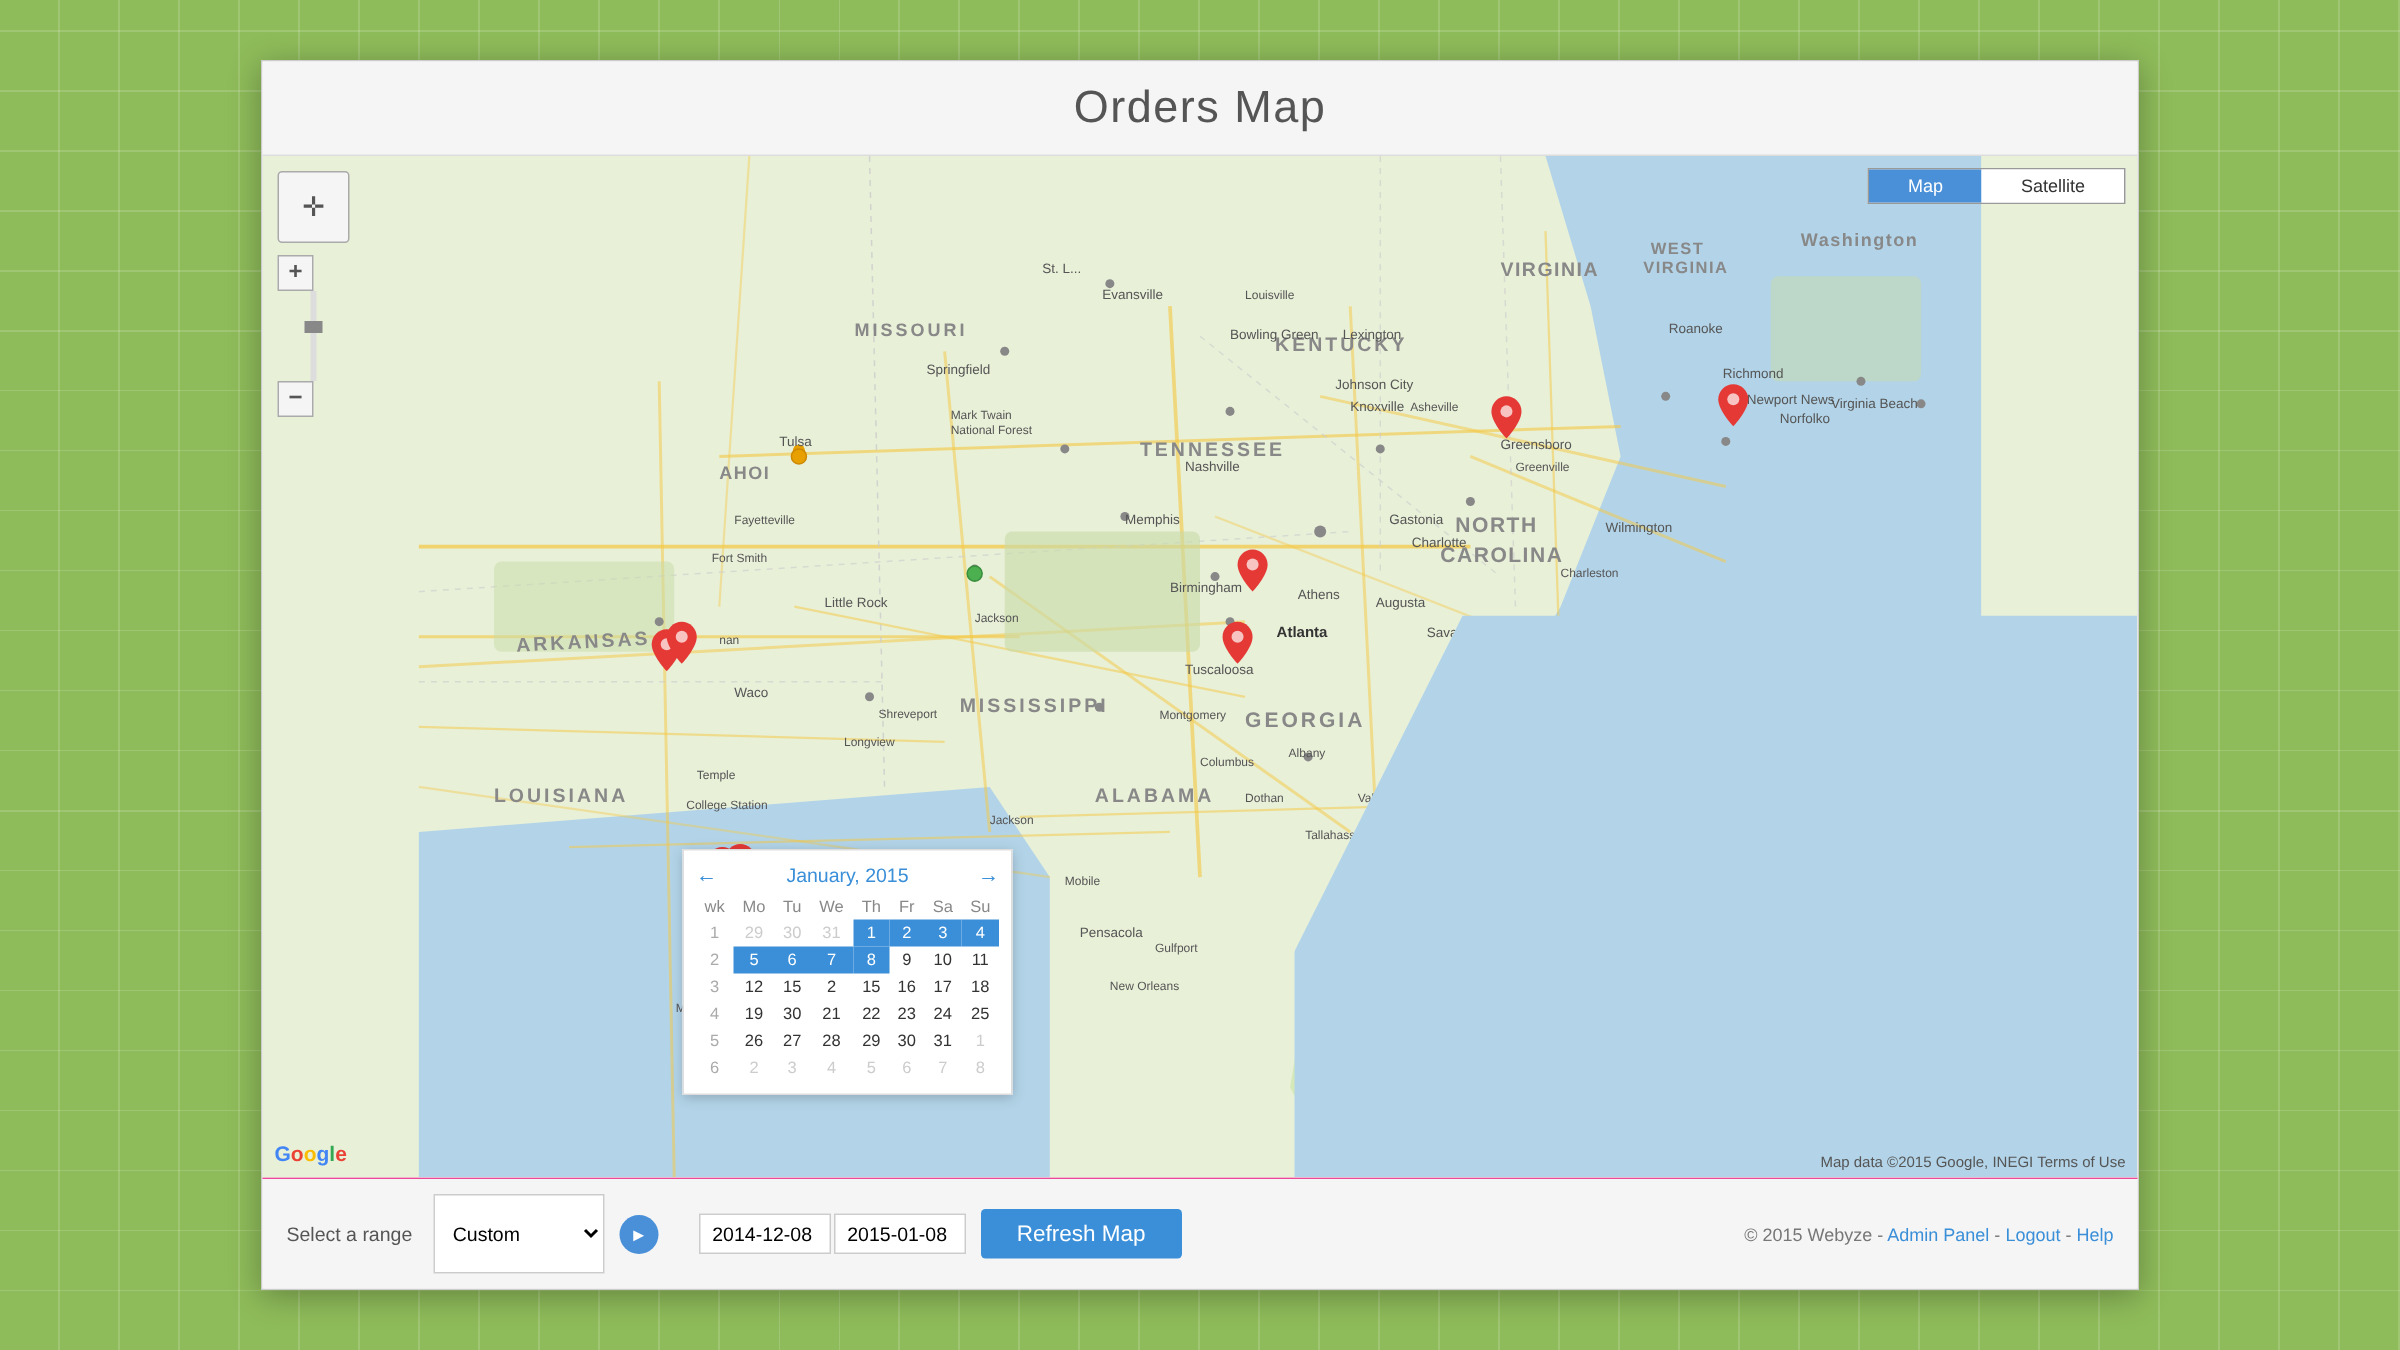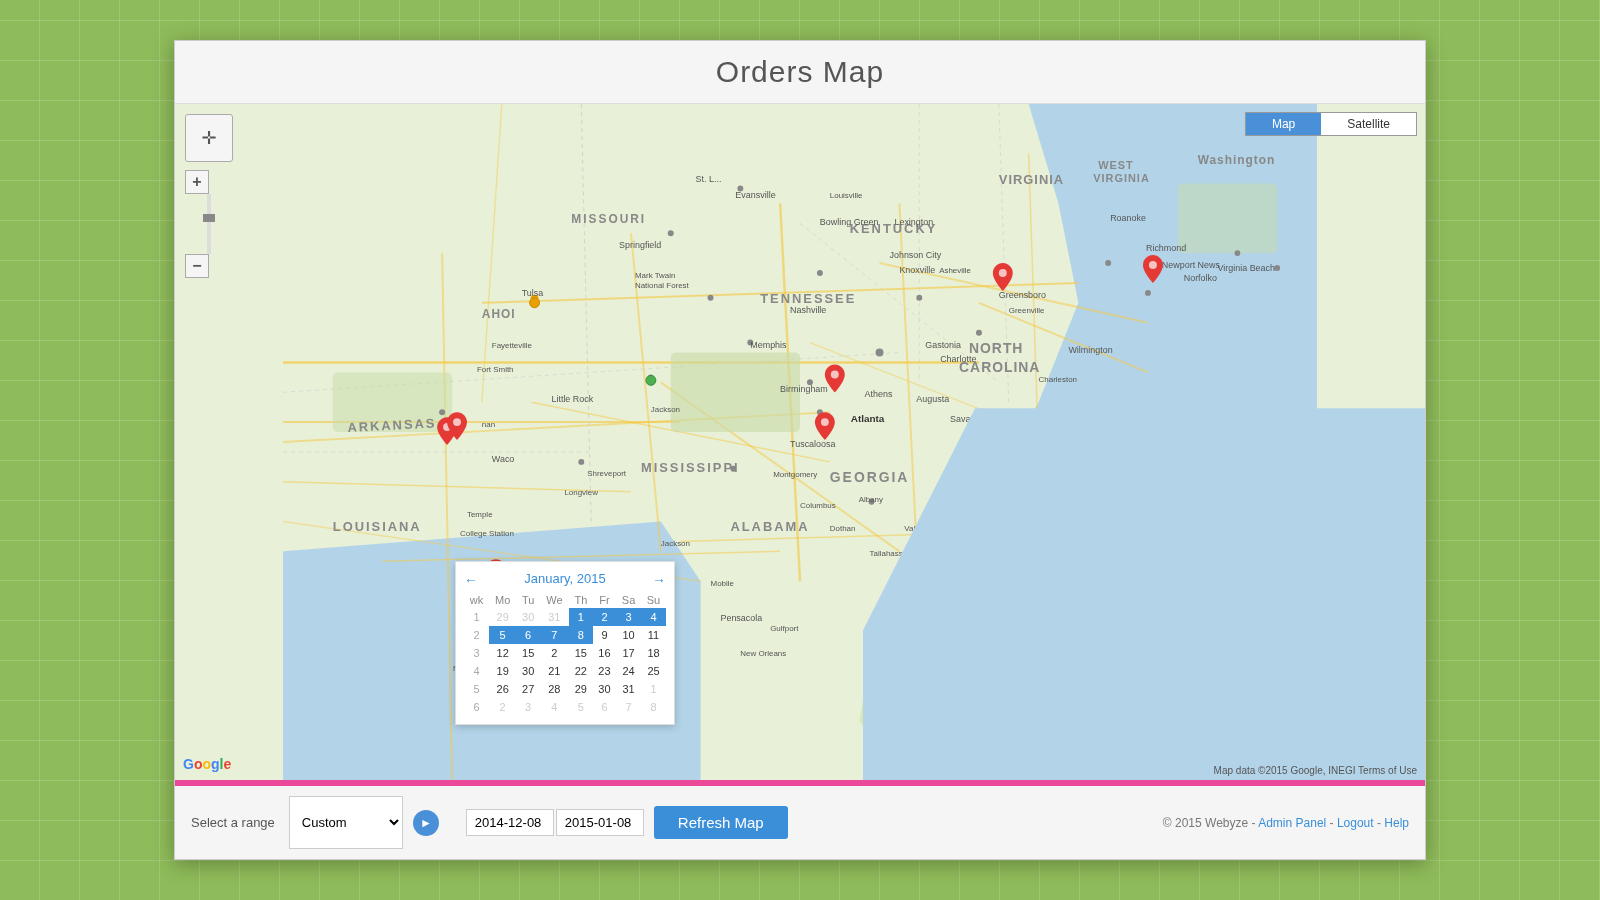--- a/index.html
+++ b/index.html
@@ -259,21 +259,21 @@
     }
 
     .cal-table td.selected-range {
       background: #3a8fd8;
       color: #fff;
     }
 
     
     .bottom-toolbar {
       background: #f5f5f5;
-      border-top: 6px solid #ec4899;
+      border-top: 1px solid #ec4899;
       padding: 10px 16px;
       display: flex;
       align-items: center;
       gap: 10px;
     }
 
     .select-range-label {
       font-size: 13px;
       color: #555;
       margin-right: 4px;

